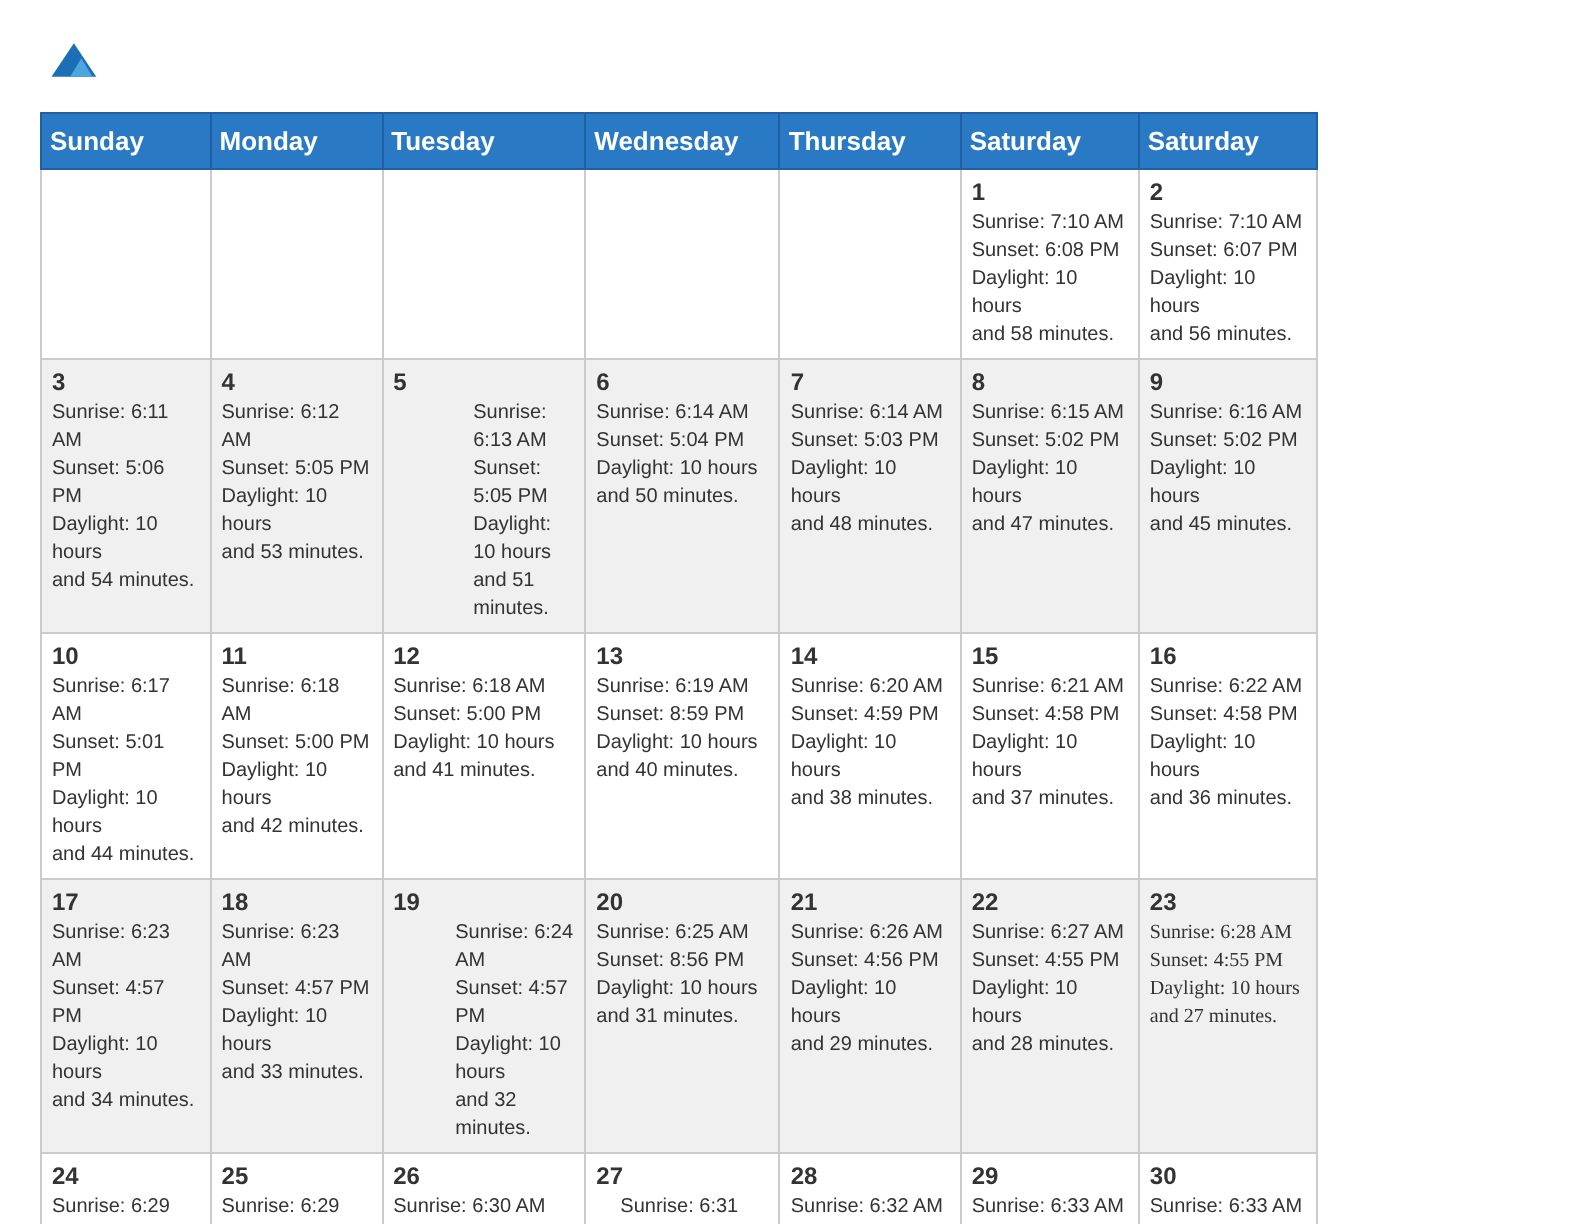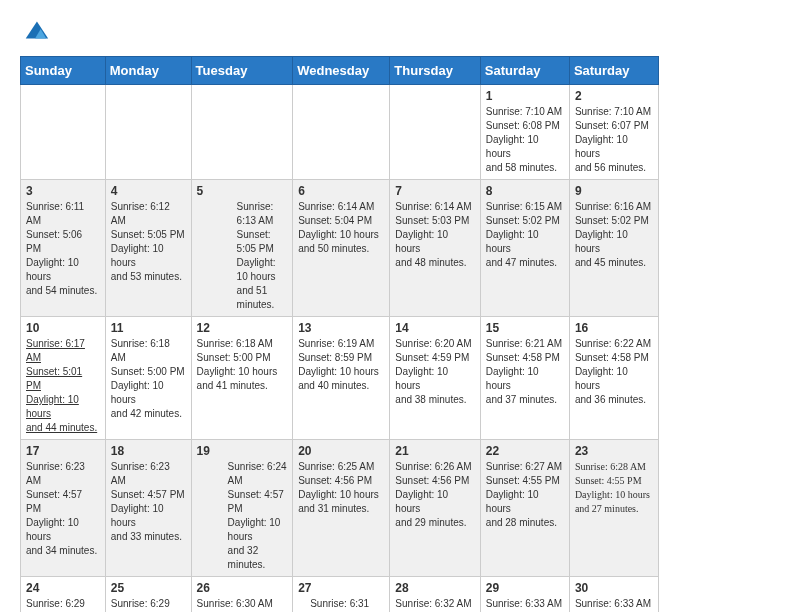--- a/index.html
+++ b/index.html
@@ -205,21 +205,21 @@
             <span class="day-num">9</span>
             <div class="day-info" style="white-space: pre-line;">Sunrise: 6:16 AM
 Sunset: 5:02 PM
 Daylight: 10 hours
 and 45 minutes.</div>
           </td>
         </tr>
         <tr>
           <td>
             <span class="day-num">10</span>
-            <div class="day-info" style="white-space: pre-line; text-decoration: underline;">Sunrise: 6:17 AM
+            <div class="day-info" style="white-space: pre-line;">Sunrise: 6:17 AM
 Sunset: 5:01 PM
 Daylight: 10 hours
 and 44 minutes.</div>
           </td>
           <td>
             <span class="day-num">11</span>
             <div class="day-info" style="white-space: pre-line;">Sunrise: 6:18 AM
 Sunset: 5:00 PM
 Daylight: 10 hours
 and 42 minutes.</div>
@@ -278,21 +278,21 @@
           <td>
             <span class="day-num">19</span>
             <div class="day-info" style="white-space: pre-line; margin-left: 31px;">Sunrise: 6:24 AM
 Sunset: 4:57 PM
 Daylight: 10 hours
 and 32 minutes.</div>
           </td>
           <td>
             <span class="day-num">20</span>
             <div class="day-info" style="white-space: pre-line;">Sunrise: 6:25 AM
-Sunset: 4:56 PM
+Sunset: 8:56 PM
 Daylight: 10 hours
 and 31 minutes.</div>
           </td>
           <td>
             <span class="day-num">21</span>
             <div class="day-info" style="white-space: pre-line;">Sunrise: 6:26 AM
 Sunset: 4:56 PM
 Daylight: 10 hours
 and 29 minutes.</div>
           </td>

